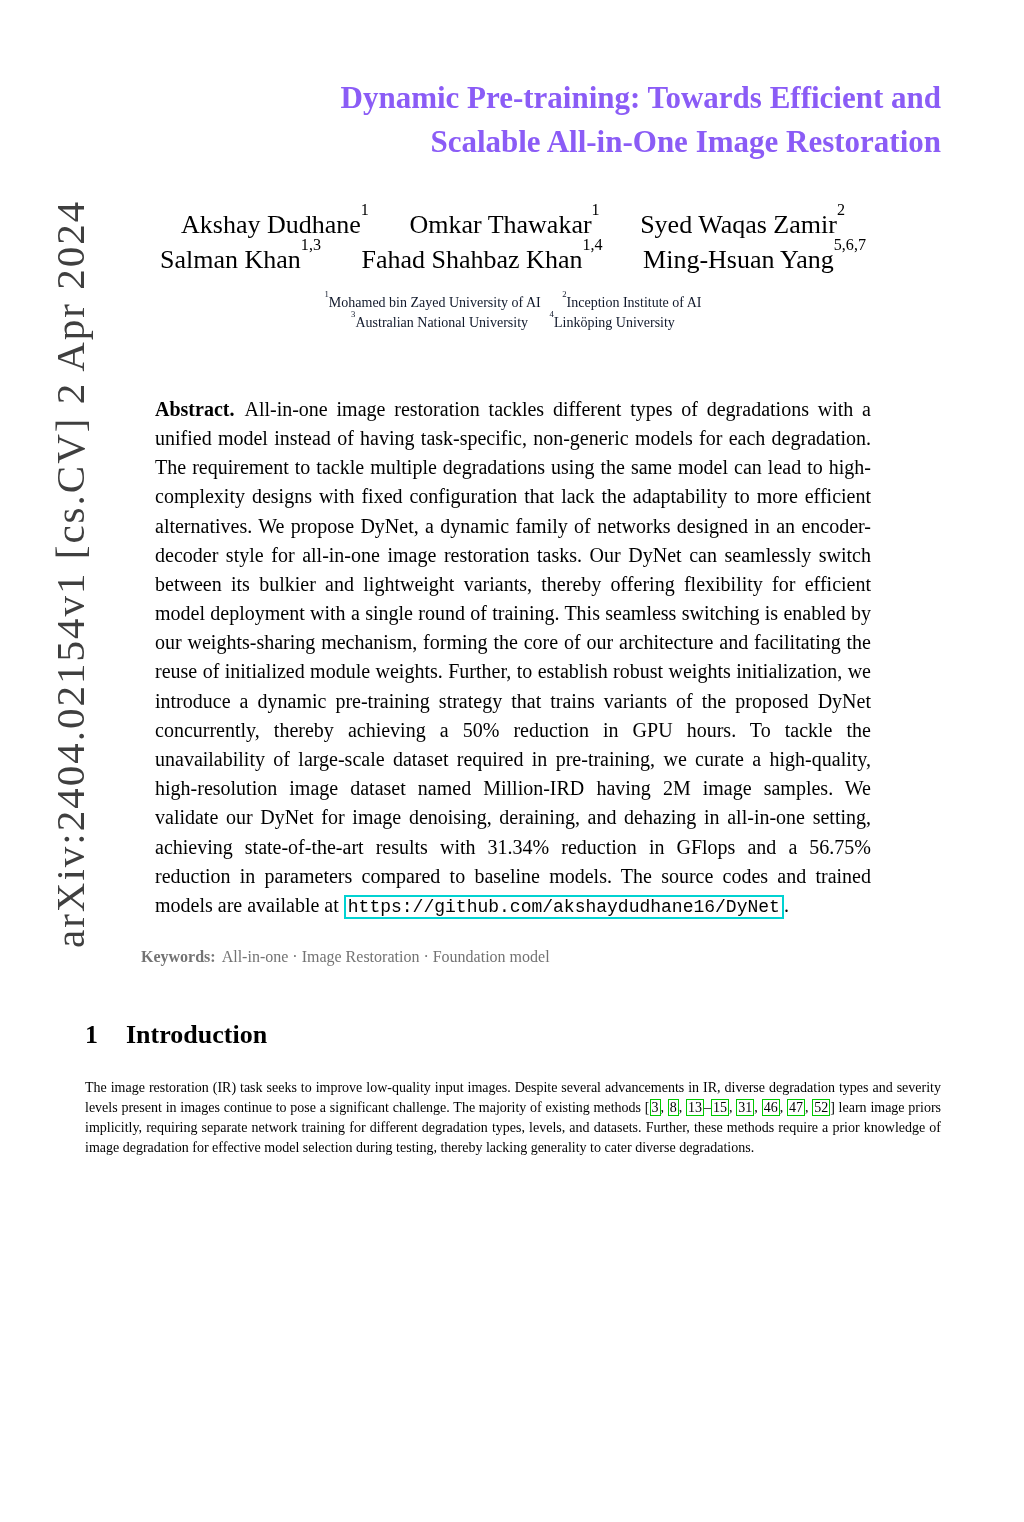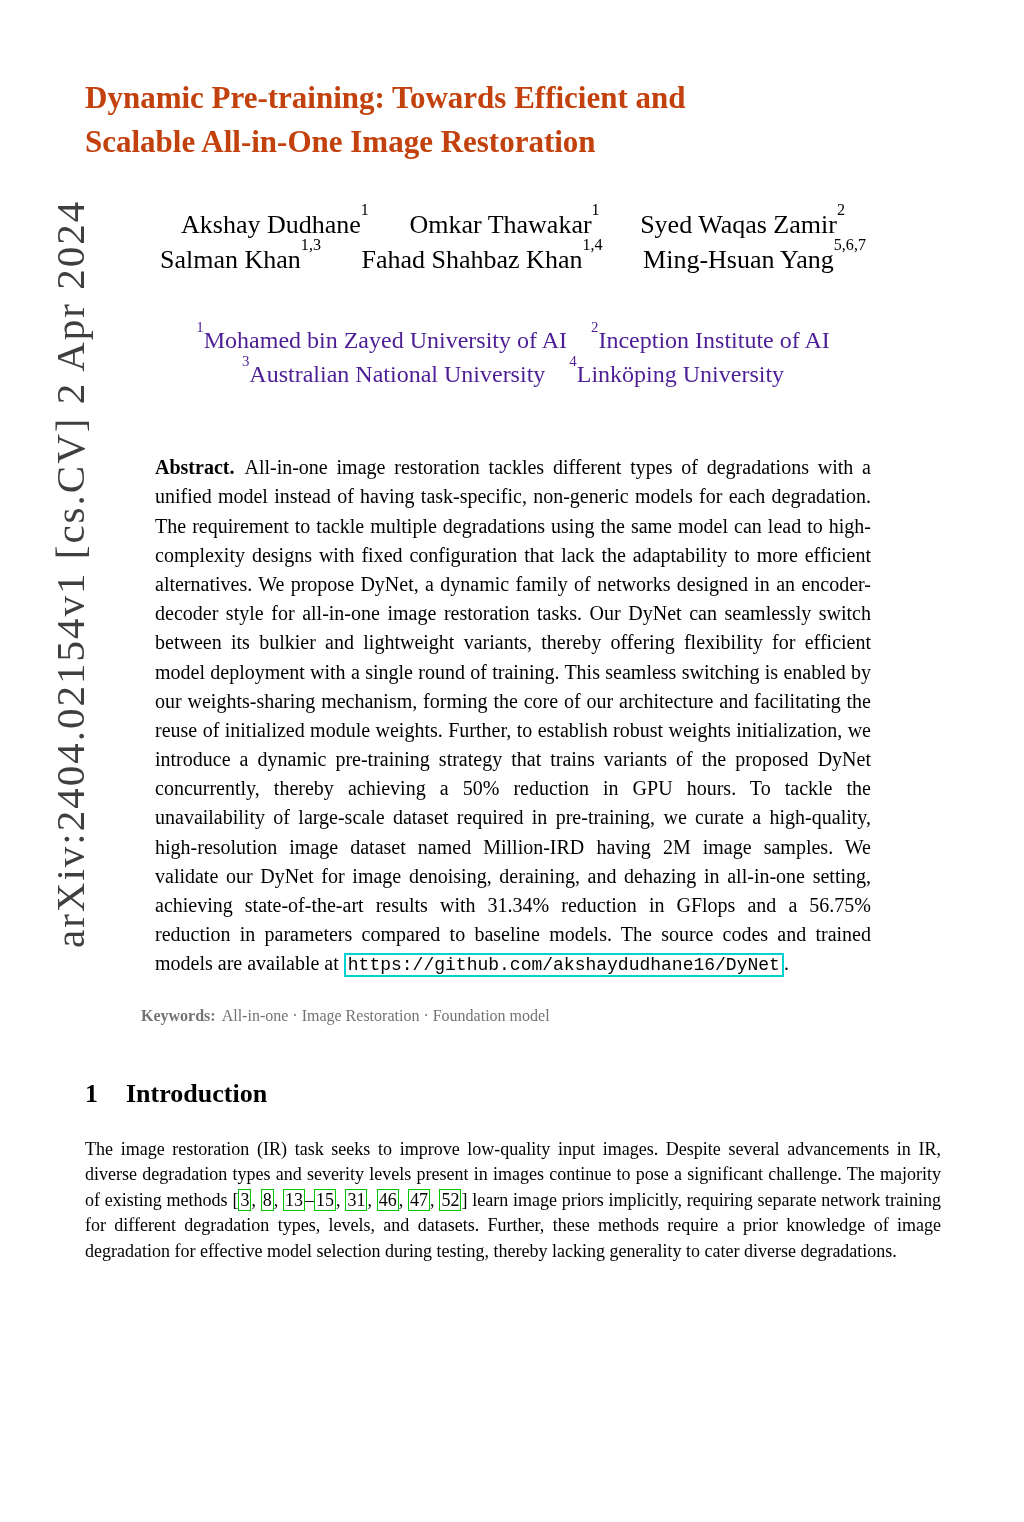--- a/index.html
+++ b/index.html
@@ -23,39 +23,39 @@
     letter-spacing: 2px;
     white-space: nowrap;
     color: #3f3f3f;
     font-family: "Liberation Serif", serif;
   }
 
   .content { position: absolute; left: 85px; top: 0; width: 856px; }
 
   h1.title {
     margin-top: 76px;
-    text-align: left;
+    text-align: right;
     font-size: 31px;
     line-height: 1.42;
     font-weight: bold;
-    color: #c2410c;
+    color: #8b5cf6;
   }
 
   .authors { margin-top: 46px; text-align: center; font-size: 26px; color: #000; }
   .author-row { margin: 5px 0; }
   .author { display: inline-block; margin: 0 17px; white-space: nowrap; }
 
   sup {
     font-size: 0.62em;
     position: relative;
     top: -0.5em;
     line-height: 0;
   }
 
-  .affils { margin-top: 48px; text-align: center; font-size: 24px; line-height: 1.42; color: #4c1d95; }
+  .affils { margin-top: 18px; text-align: center; font-size: 14px; line-height: 1.42; color: #0f172a; }
   .affil-item { display: inline-block; margin: 0 9px; white-space: nowrap; }
 
   .abstract {
     margin: 62px 70px 0 70px;
     font-size: 20px;
     line-height: 1.46;
     text-align: justify;
     color: #000;
   }
   .abs-label { padding-right: 10px; }
@@ -80,21 +80,21 @@
   h2.section {
     margin-top: 54px;
     font-size: 26px;
     font-weight: bold;
     color: #000;
   }
   .sec-num { display: inline-block; margin-right: 28px; }
 
   .body-par {
     margin-top: 28px;
-    font-size: 18px;
+    font-size: 14px;
     line-height: 1.42;
     text-align: justify;
     color: #000;
   }
 
   .cite {
     color: #000;
     text-decoration: none;
     border: 1.5px solid #00c800;
     padding: 0 1px;

